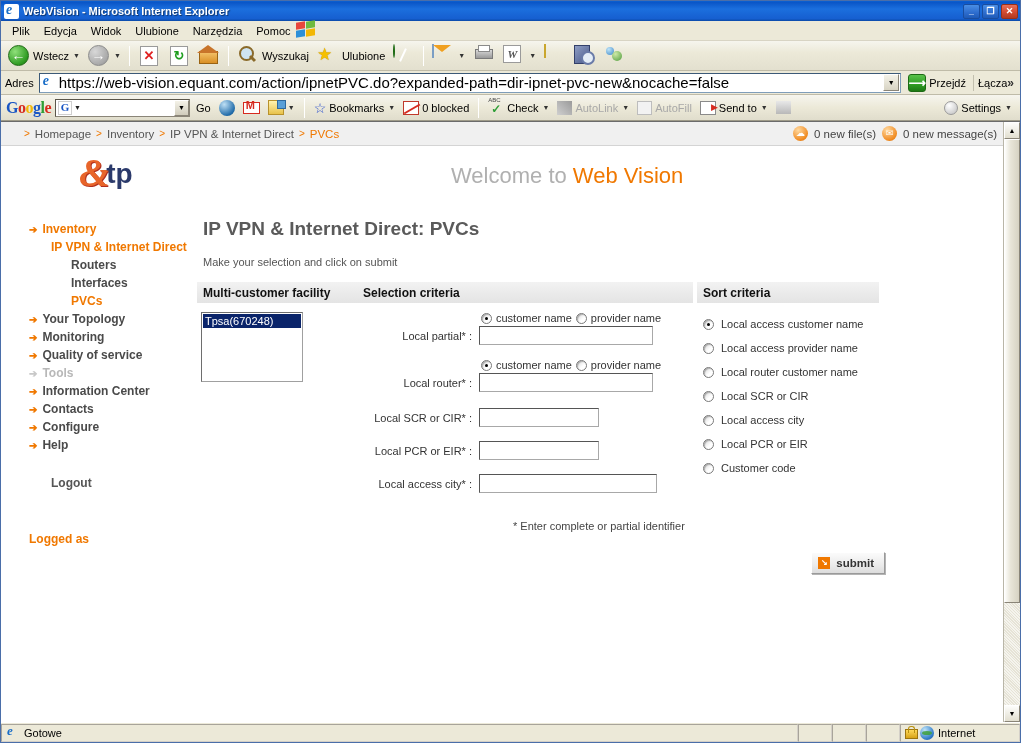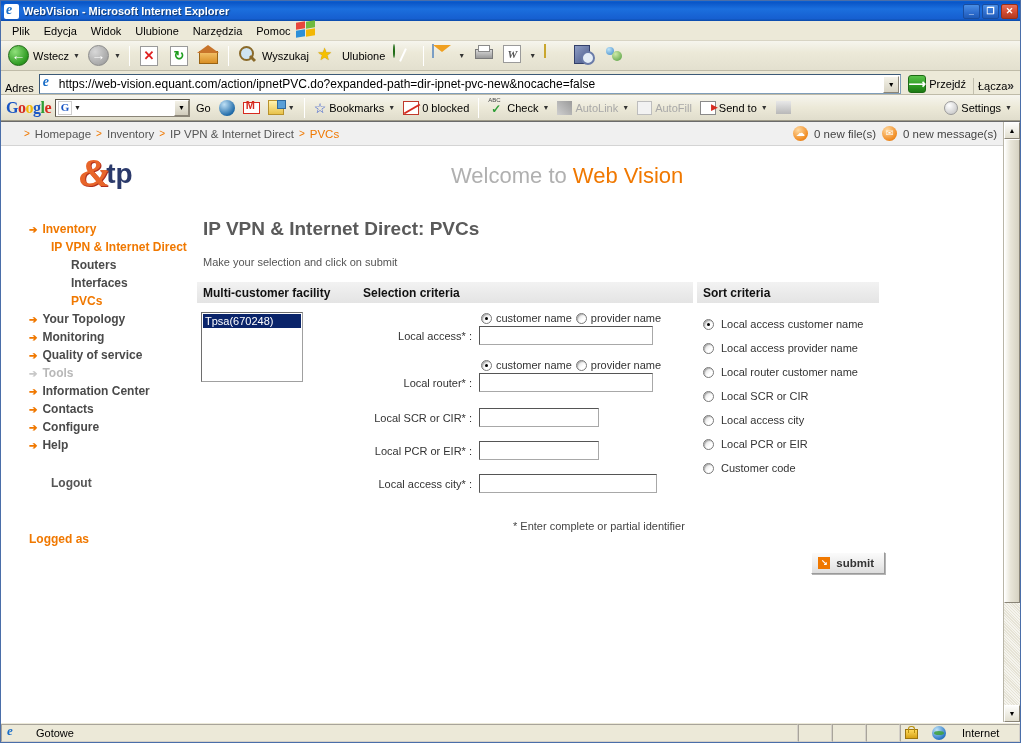--- a/index.html
+++ b/index.html
@@ -181,21 +181,21 @@
   .ic-msn{
     width:20px;height:18px;position:relative;
   }
   .ic-msn::before{content:"";position:absolute;left:2px;top:2px;width:8px;height:8px;border-radius:50%;background:radial-gradient(circle at 35% 30%,#bfe4f8,#3c87c8);}
   .ic-msn::after{content:"";position:absolute;left:8px;top:6px;width:10px;height:10px;border-radius:50%;background:radial-gradient(circle at 35% 30%,#cfe9a8,#4d9b3a);}
 
   
   .addrbar {
     height: 24px; flex: 0 0 24px;
     background: #ece9d8;
-    display: flex; align-items: flex-end;
+    display: flex; align-items: center;
     padding: 0 2px 0 4px;
     border-bottom: 1px solid #bfbba8;
     gap: 3px;
   }
   .addr-label { font-size: 11px; color: #000; padding-right: 2px; }
   .addr-input-wrap {
     flex: 1 1 auto;
     height: 20px;
     background: #fff;
     border: 1px solid #7f9db9;
@@ -206,21 +206,21 @@
   }
   .addr-ie-icon {
     width: 14px; height: 14px; flex:0 0 14px; margin-right:3px;
     background:#fff; position:relative;
   }
   .addr-ie-icon::before{
     content:"e";position:absolute;left:1px;top:-3px;color:#1a6ec8;
     font-size:14px;font-weight:bold;font-family:"Liberation Serif",serif;font-style:italic;
   }
   .addr-text {
-    flex:1 1 auto; font-size: 12px; color:#000;
+    flex:1 1 auto; font-size: 15px; color:#000;
     white-space: nowrap; overflow:hidden;
   }
   .addr-drop {
     width:16px;height:17px;flex:0 0 16px;
     background: linear-gradient(to bottom,#f4f2e8,#d8d4c4);
     border:1px solid #8a8578; border-top-color:#fff;border-left-color:#fff;
     display:flex;align-items:center;justify-content:center;
     font-size:7px;color:#000;
     margin-right:1px;
   }
@@ -467,21 +467,21 @@
 
   
   .statusbar{
     height:20px; flex:0 0 20px;
     background:#ece9d8;
     display:flex; align-items:center;
     border-top:1px solid #fff;
     font-size:11px; color:#000;
   }
   .sb-cell{
-    height:18px; display:flex; align-items:center; gap:16px;
+    height:18px; display:flex; align-items:center; gap:4px;
     border:1px solid #d4d0c8; border-top-color:#a8a49a; border-left-color:#a8a49a;
     padding:0 4px;
   }
   .sb-main{ flex:1 1 auto; }
   .sb-sm{ width:34px; }
   .sb-zone{ width:120px; }
   .sb-ie{
     width:14px;height:14px;position:relative;flex:0 0 14px;
   }
   .sb-ie::before{
@@ -777,21 +777,21 @@
                 <div class="formbody">
                   <div class="listcol">
                     <div class="listbox">
                       <div class="listopt">Tpsa(670248)</div>
                     </div>
                   </div>
 
                   <div class="fieldcol">
 
                     <div class="frow">
-                      <div class="flabel">Local access* :</div>
+                      <div class="flabel">Local partial* :</div>
                       <div class="fcell">
                         <div class="radios">
                           <label class="radiolbl">
                             <span class="radio on"></span>
                             <span>customer name</span>
                           </label>
                           <label class="radiolbl">
                             <span class="radio"></span>
                             <span>provider name</span>
                           </label>

